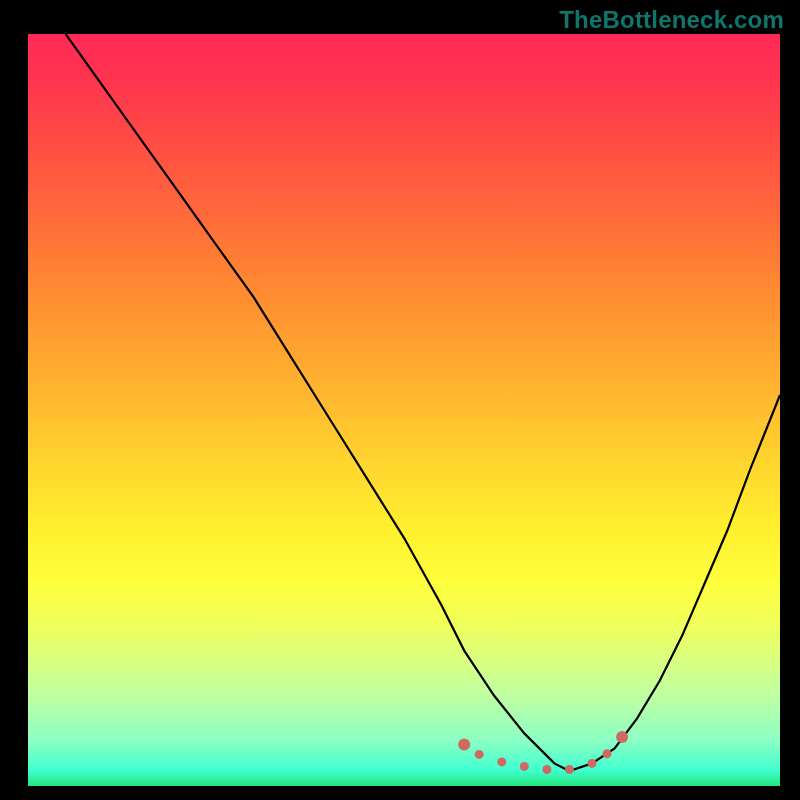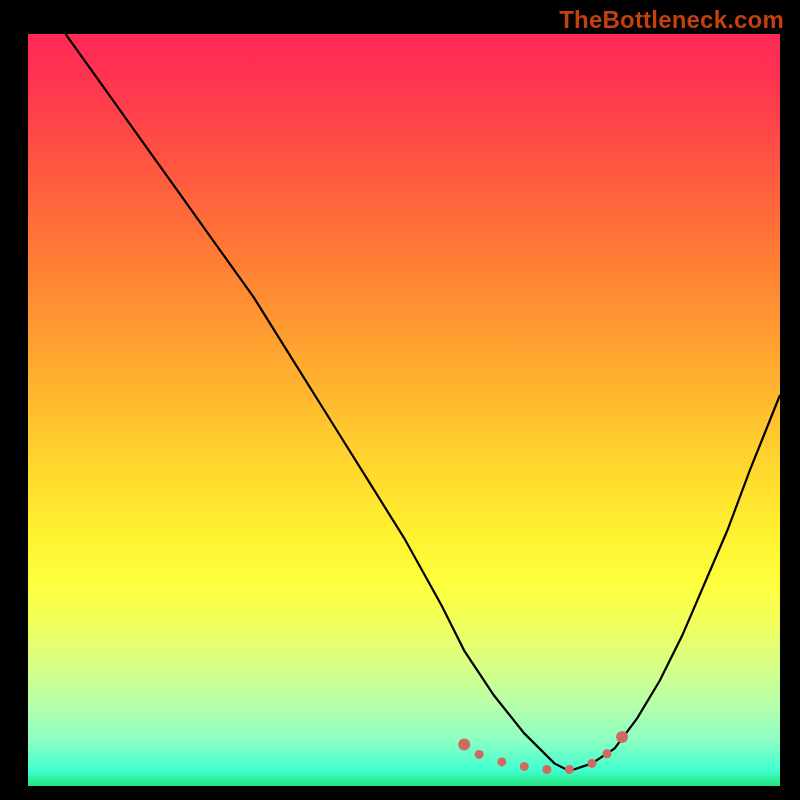--- a/index.html
+++ b/index.html
@@ -5,21 +5,21 @@
   * { margin: 0; padding: 0; box-sizing: border-box; }
   html, body { width: 800px; height: 800px; overflow: hidden; background: #000; }
   .frame { position: relative; width: 800px; height: 800px; background: #000; }
   .watermark {
     position: absolute;
     top: 6px;
     right: 16px;
     font-family: Arial, Helvetica, sans-serif;
     font-size: 24px;
     font-weight: 600;
-    color: #c2410c;
+    color: #0f766e;
     letter-spacing: 0.2px;
     z-index: 30;
   }
   .plot {
     position: absolute;
     left: 28px;
     top: 34px;
     width: 752px;
     height: 752px;
     overflow: hidden;

